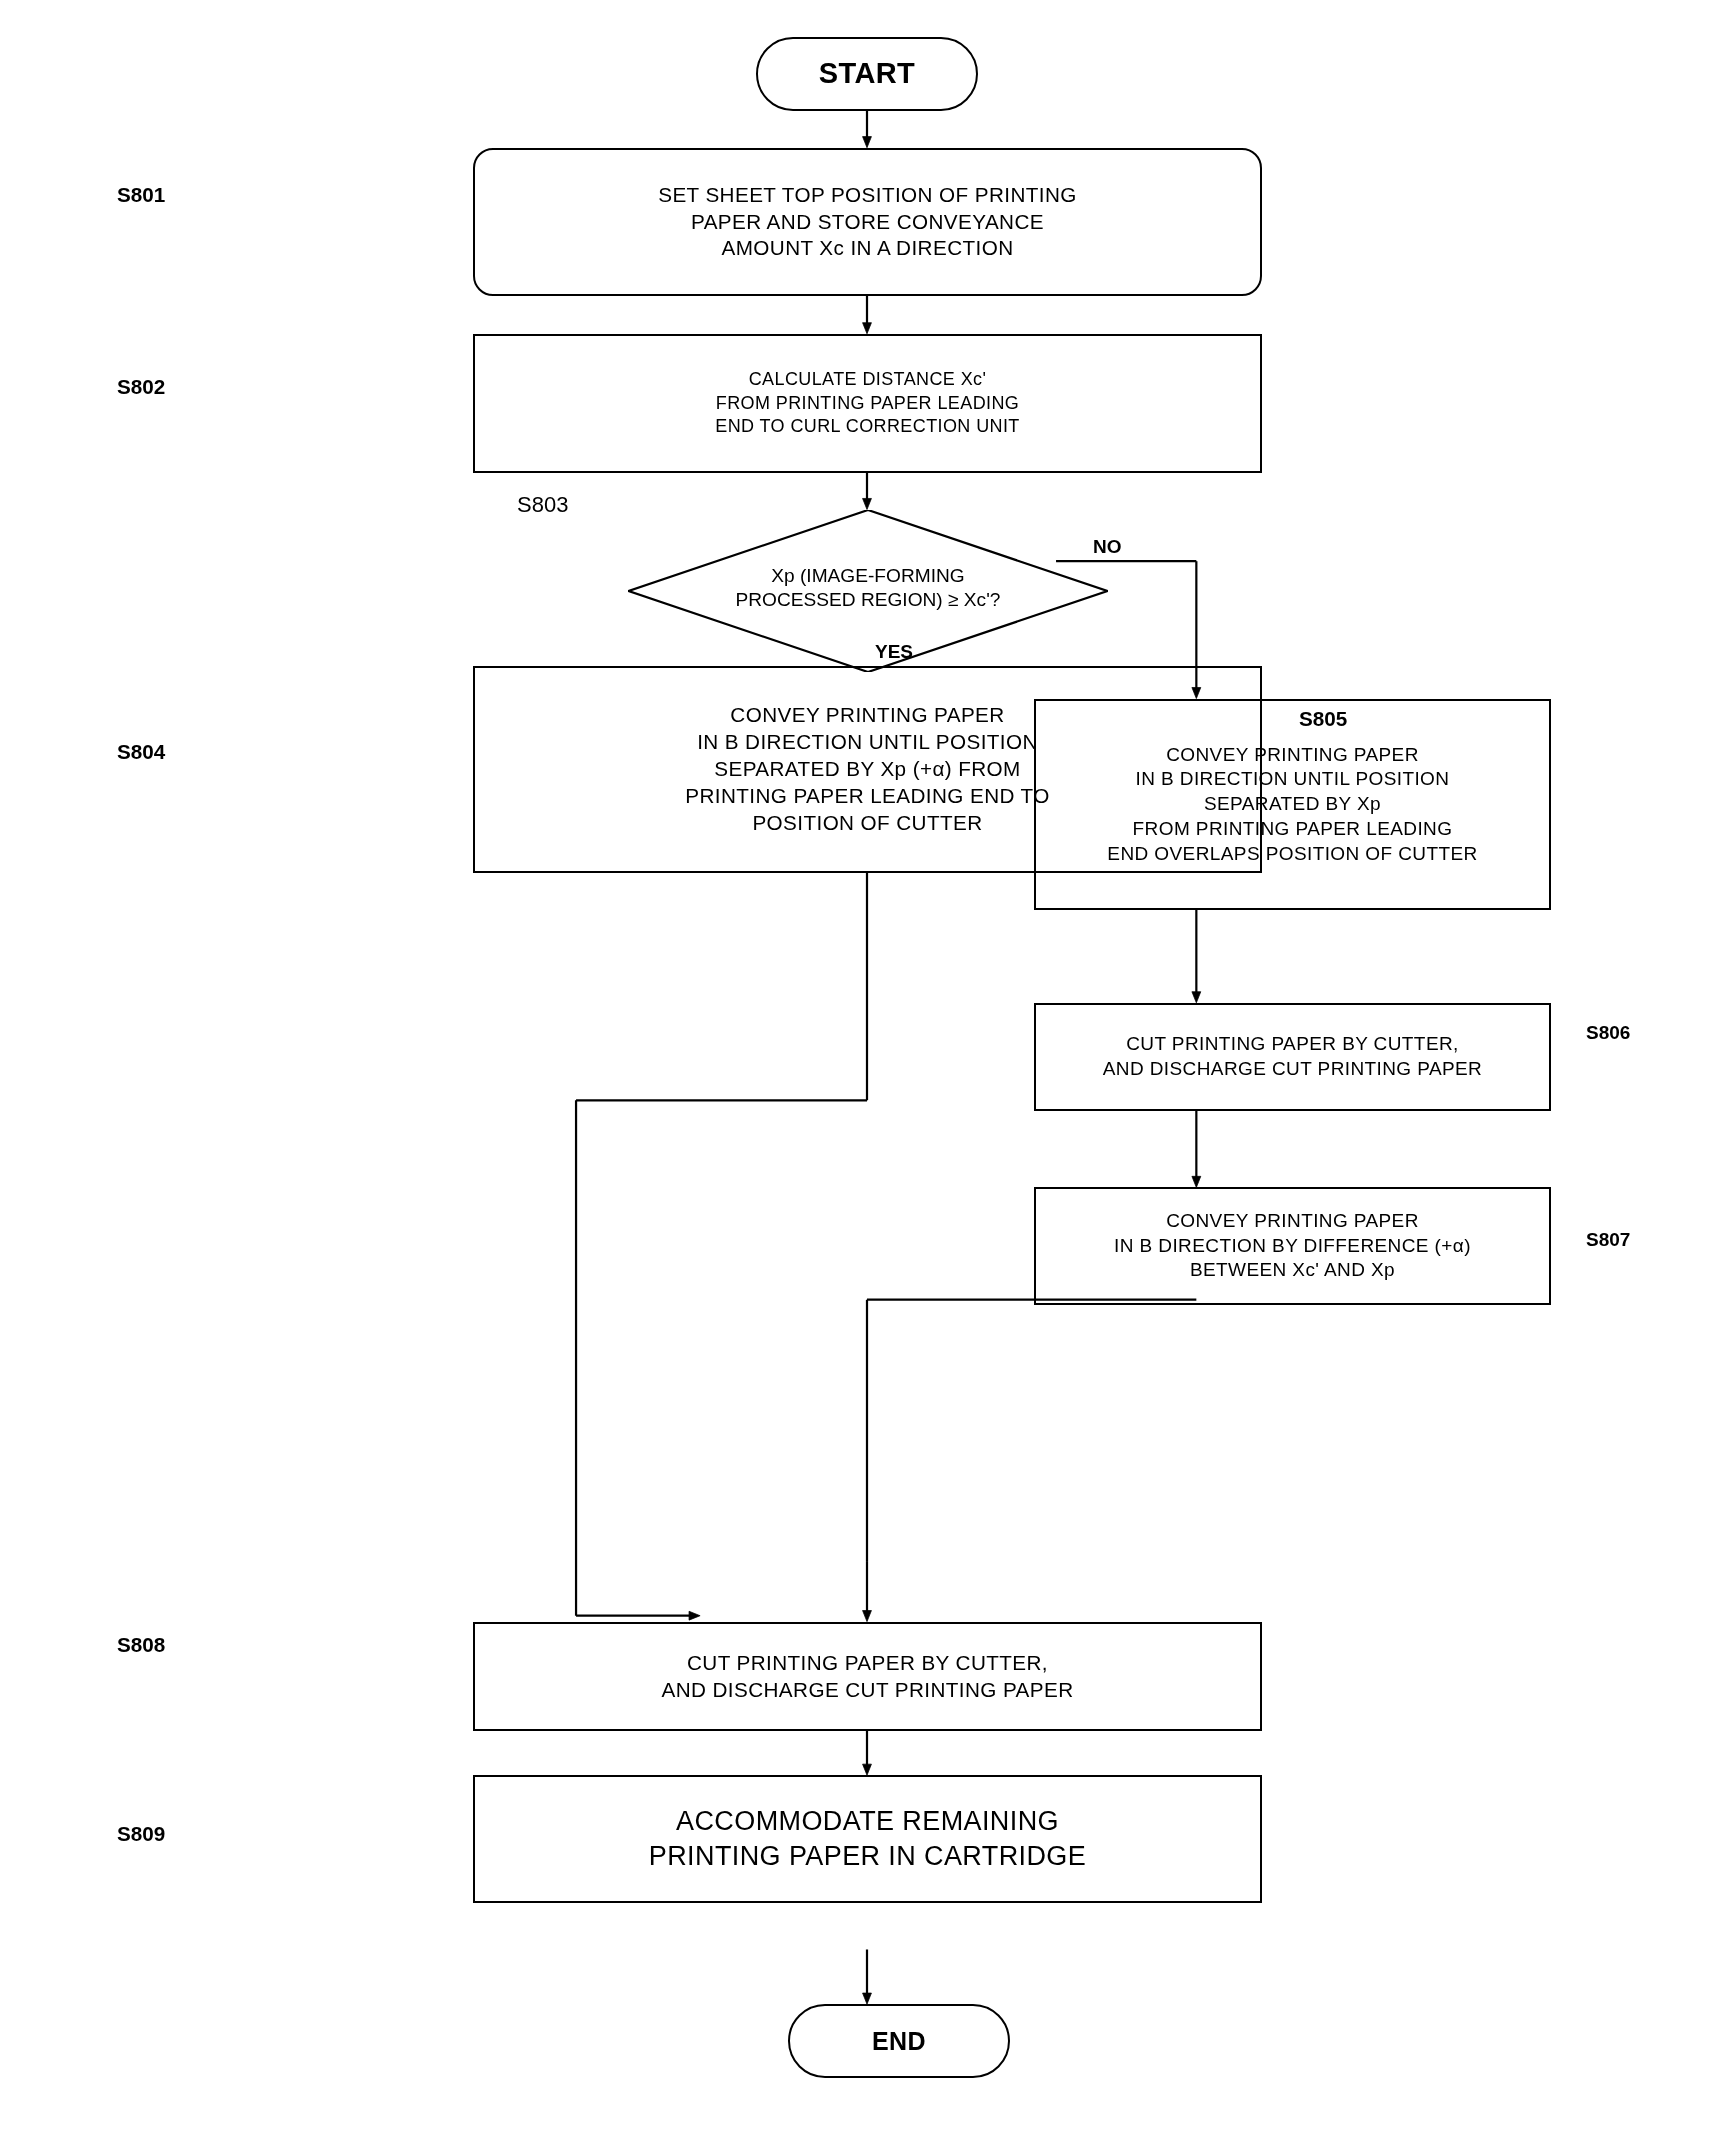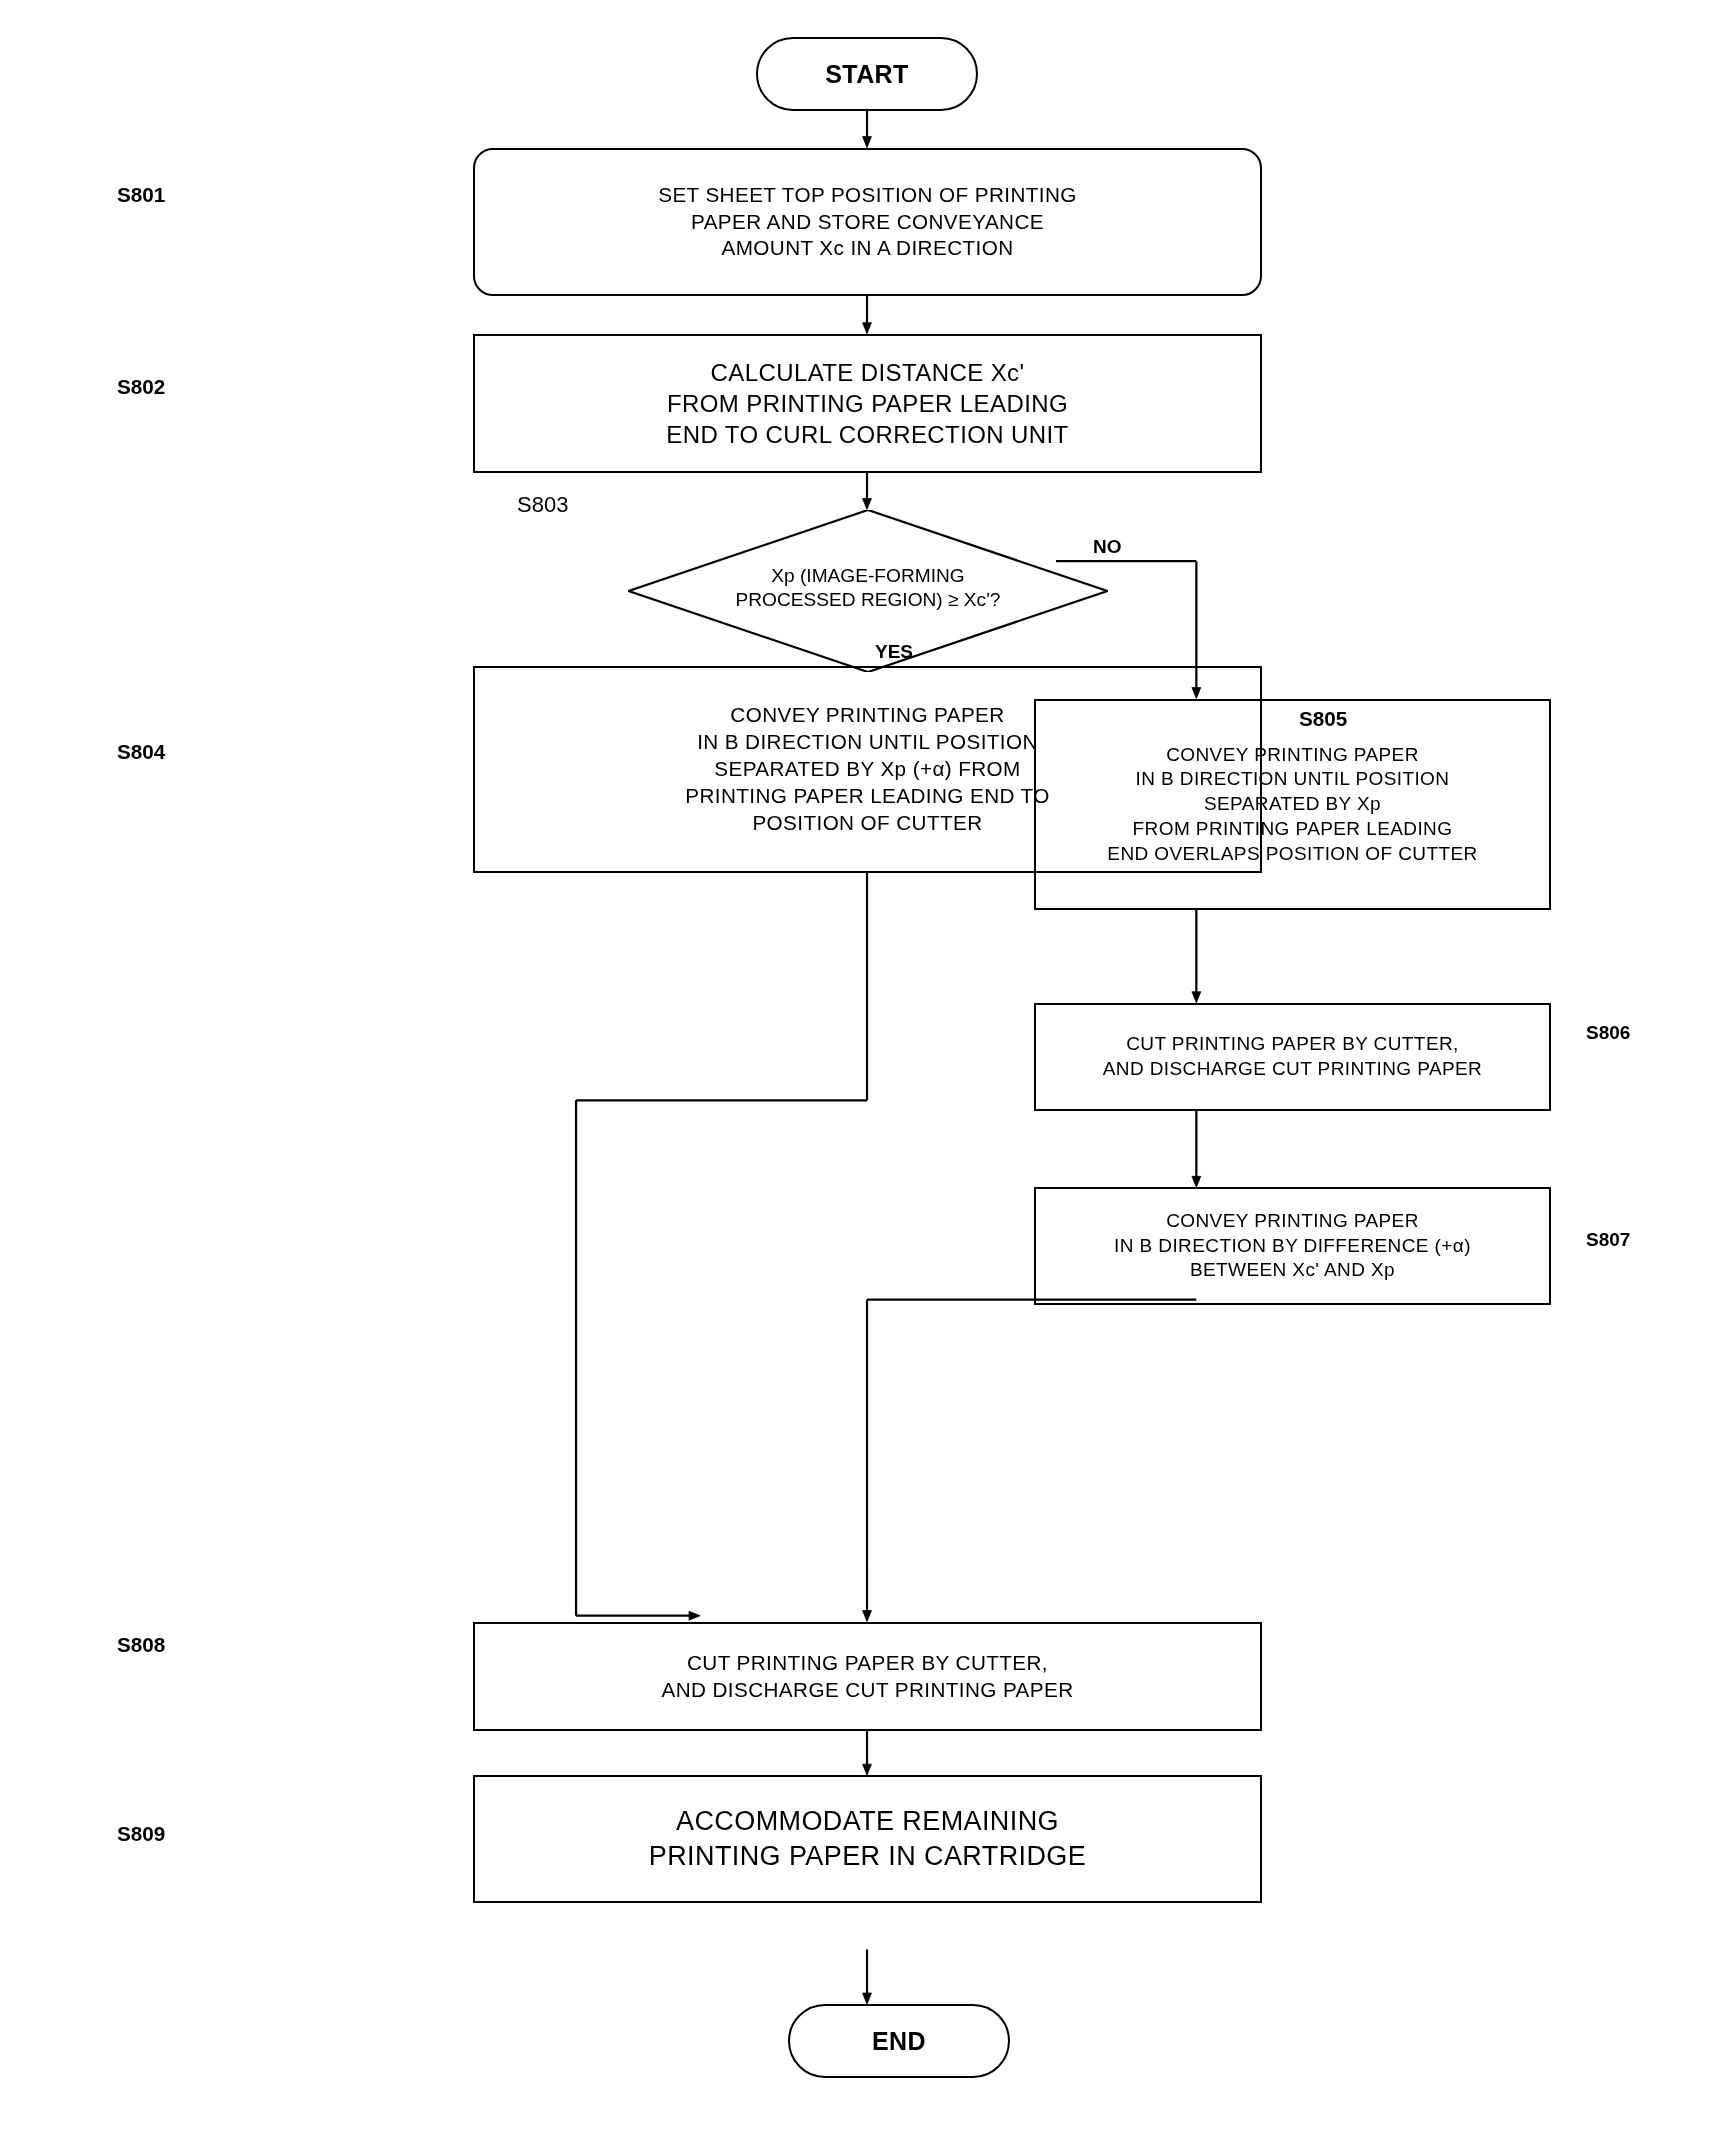--- a/index.html
+++ b/index.html
@@ -99,31 +99,31 @@
     <line x1="1174" y1="2114" x2="1174" y2="2188"></line>
     <polygon points="1174,2196 1168,2181 1180,2181"></polygon>
 
     <line x1="1174" y1="2342" x2="1174" y2="2396"></line>
     <polygon points="1174,2404 1168,2389 1180,2389"></polygon>
 
     <line x1="1174" y1="2640" x2="1174" y2="2706"></line>
     <polygon points="1174,2714 1168,2699 1180,2699"></polygon>
   </svg>
 
-  <div class="node rounded-rect" style="left:756px; top:37px; width:222px; height:74px; font-size:25px; font-weight:bold;">START</div>
+  <div class="node rounded-rect" style="left:756px; top:37px; width:222px; height:74px; font-size:29px; font-weight:bold;">START</div>
 
   <div class="label" style="left:117px; top:183px;">S801</div>
 
   <div class="node rect" style="left:473px; top:148px; width:789px; height:148px; font-size:20.7px; padding:7.4px;border-radius:20px;">
     SET SHEET TOP POSITION OF PRINTING<br>PAPER AND STORE CONVEYANCE<br>AMOUNT Xc IN A DIRECTION
   </div>
 
   <div class="label" style="left:117px; top:375px;">S802</div>
 
-  <div class="node rect" style="left:473px; top:334px; width:789px; height:139px; font-size:24px; padding:7.4px;">
+  <div class="node rect" style="left:473px; top:334px; width:789px; height:139px; font-size:18px; padding:7.4px;">
     CALCULATE DISTANCE Xc'<br>FROM PRINTING PAPER LEADING<br>END TO CURL CORRECTION UNIT
   </div>
 
   <div class="label" style="left:517px; top:492px; font-weight:normal; font-size:22px;">S803</div>
 
   <svg style="position:absolute; left:628px; top:510px; width:480px; height:162px;" viewBox="0 0 650 220" width="480" height="162">
     <polygon points="325,0 650,110 325,220 0,110" style="fill:white; stroke:black; stroke-width:3;"></polygon>
     <text x="325" y="98" text-anchor="middle" font-size="26" font-family="Arial">Xp (IMAGE-FORMING</text>
     <text x="325" y="130" text-anchor="middle" font-size="26" font-family="Arial">PROCESSED REGION) ≥ Xc'?</text>
   </svg>

